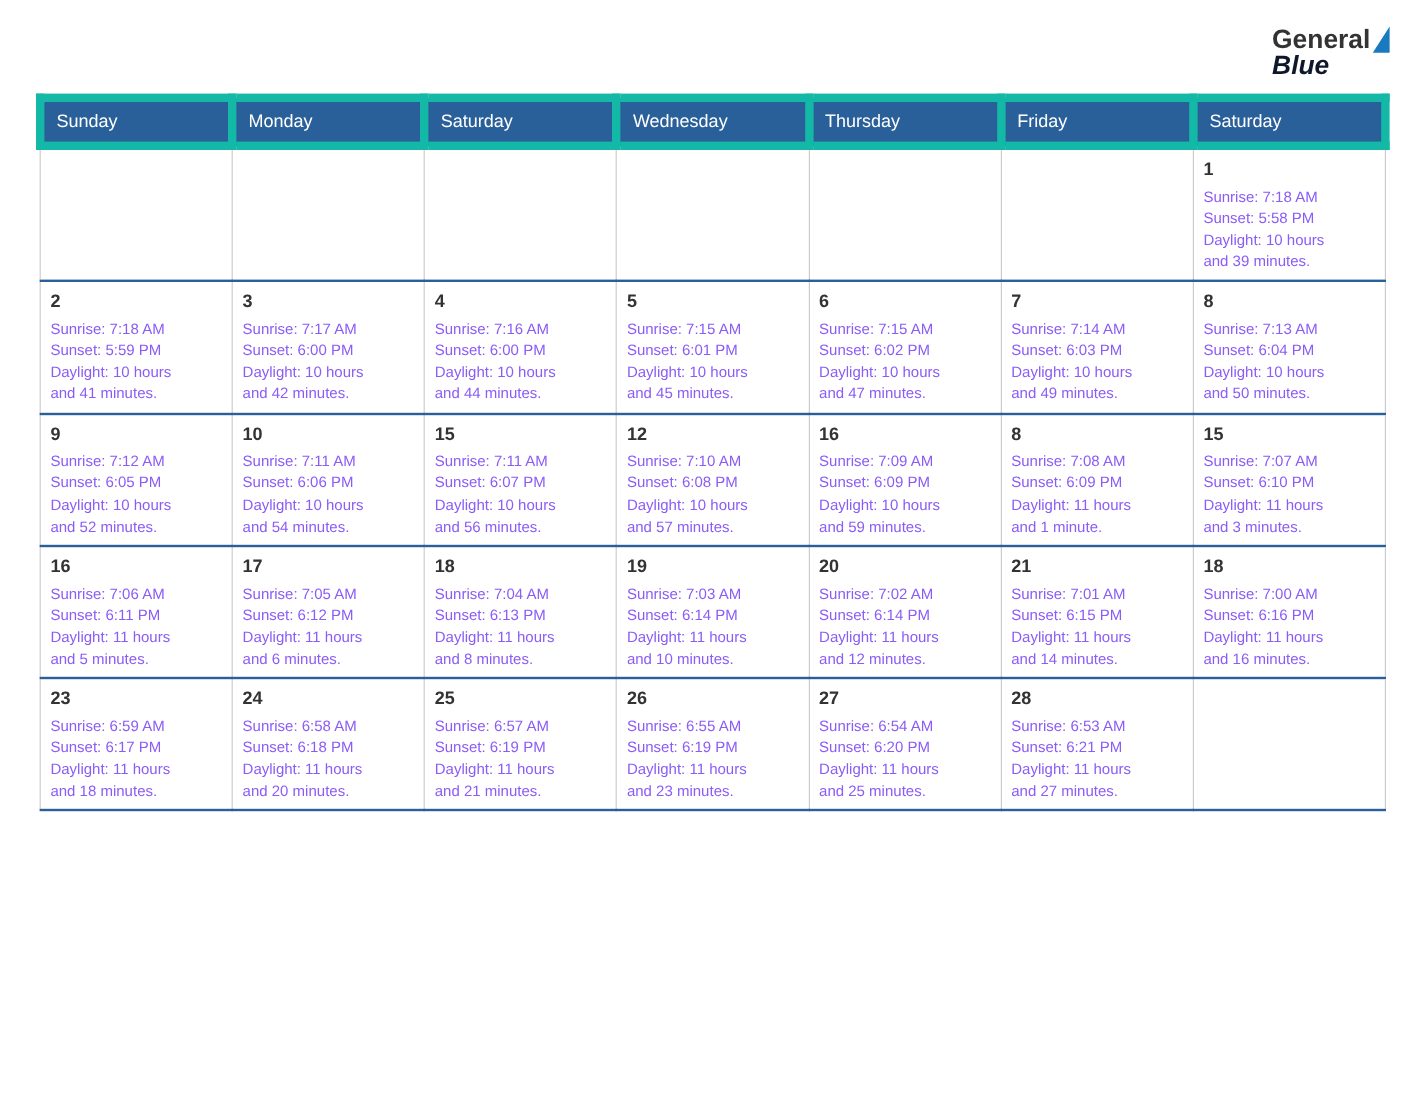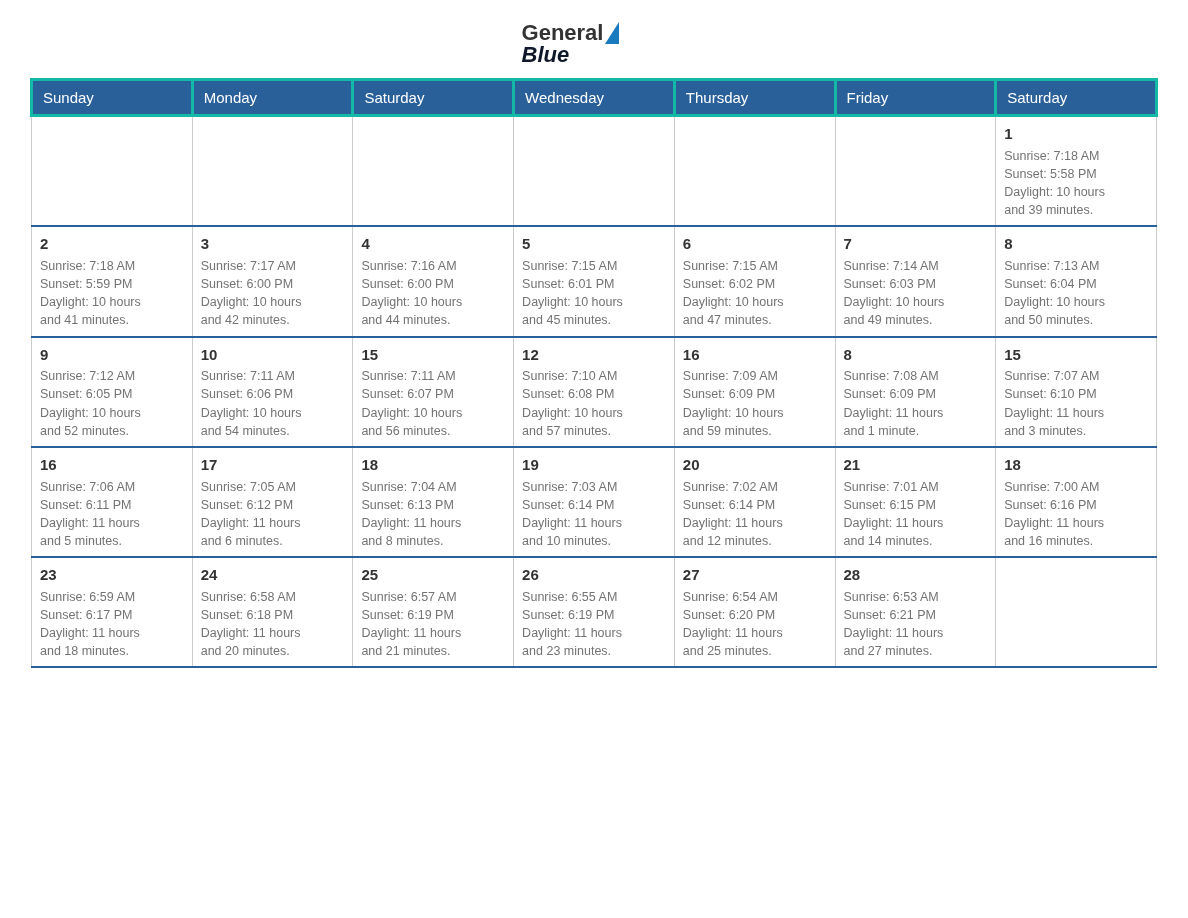--- a/index.html
+++ b/index.html
@@ -6,24 +6,23 @@
     body {
       font-family: Arial, sans-serif;
       background: #fff;
       color: #333;
       width: 1188px;
       min-height: 918px;
       padding: 20px 30px;
     }
     .header {
       display: flex;
-      justify-content: center;
+      justify-content: flex-end;
       align-items: flex-start;
       margin-bottom: 10px;
-      gap: 47px;
     }
     .logo {
       display: flex;
       flex-direction: column;
       align-items: flex-start;
     }
     .logo-top {
       display: flex;
       align-items: center;
     }
@@ -65,21 +64,21 @@
       border-collapse: collapse;
       margin-top: 10px;
     }
     .calendar th {
       background-color: #2a6099;
       color: #fff;
       padding: 8px 10px;
       font-size: 15px;
       font-weight: normal;
       text-align: left;
-      border: 3px solid #14b8a6;
+      border: 7px solid #14b8a6;
     }
     .calendar td {
       vertical-align: top;
       padding: 6px 8px;
       border: 1px solid #ccc;
       width: 14.28%;
       min-height: 110px;
       font-size: 12.5px;
       line-height: 1.45;
     }
@@ -87,21 +86,21 @@
       border-bottom: 2px solid #2a6099;
     }
     .day-number {
       font-size: 15px;
       font-weight: bold;
       color: #333;
       display: block;
       margin-bottom: 2px;
     }
     .day-info {
-      color: #737373;
+      color: #8b5cf6;
       font-size: 12.5px;
     }
     .empty-cell {
       background: #f9f9f9;
     }
     .week-row td {
       background: #fff;
     }
   </style>
 </head>

